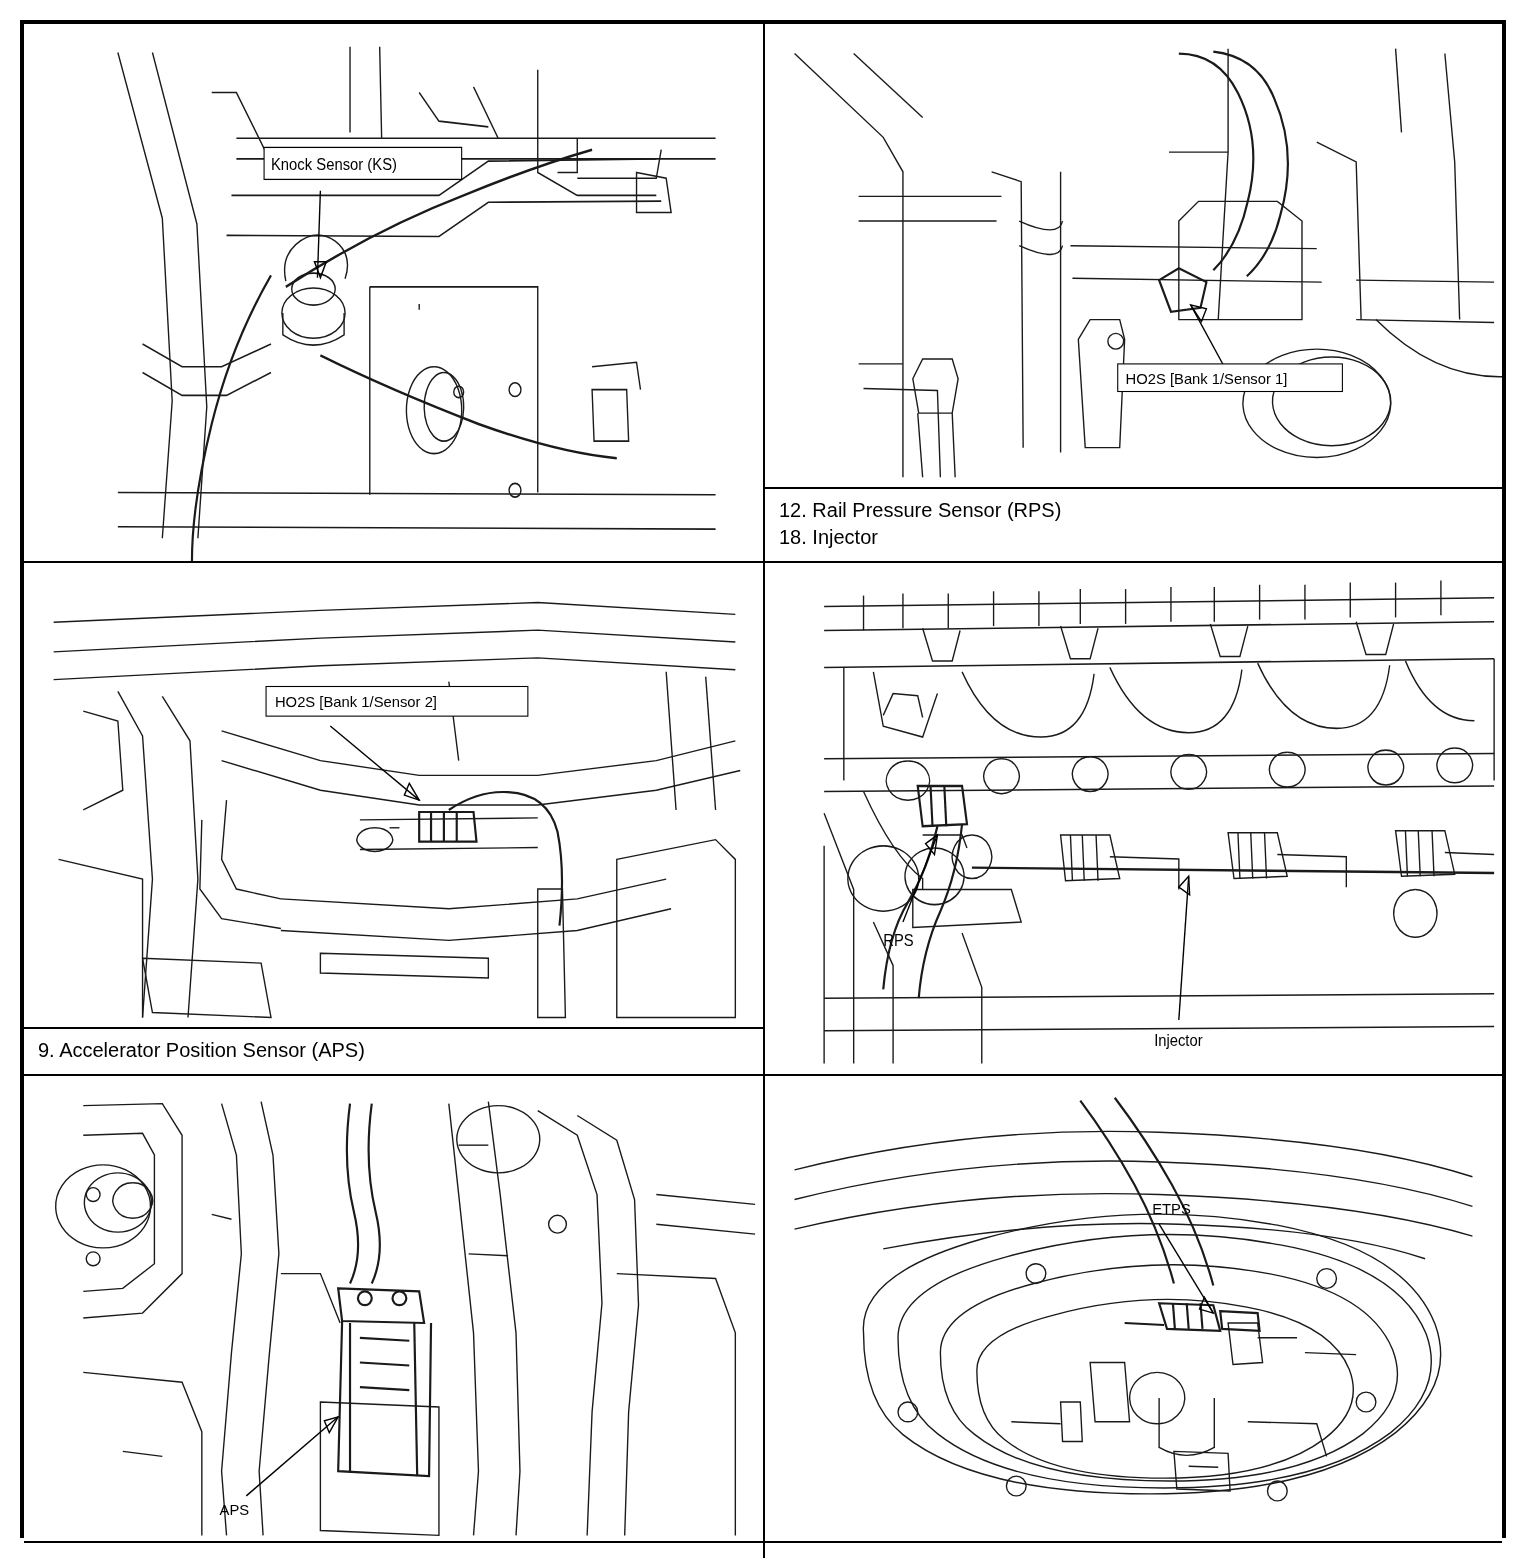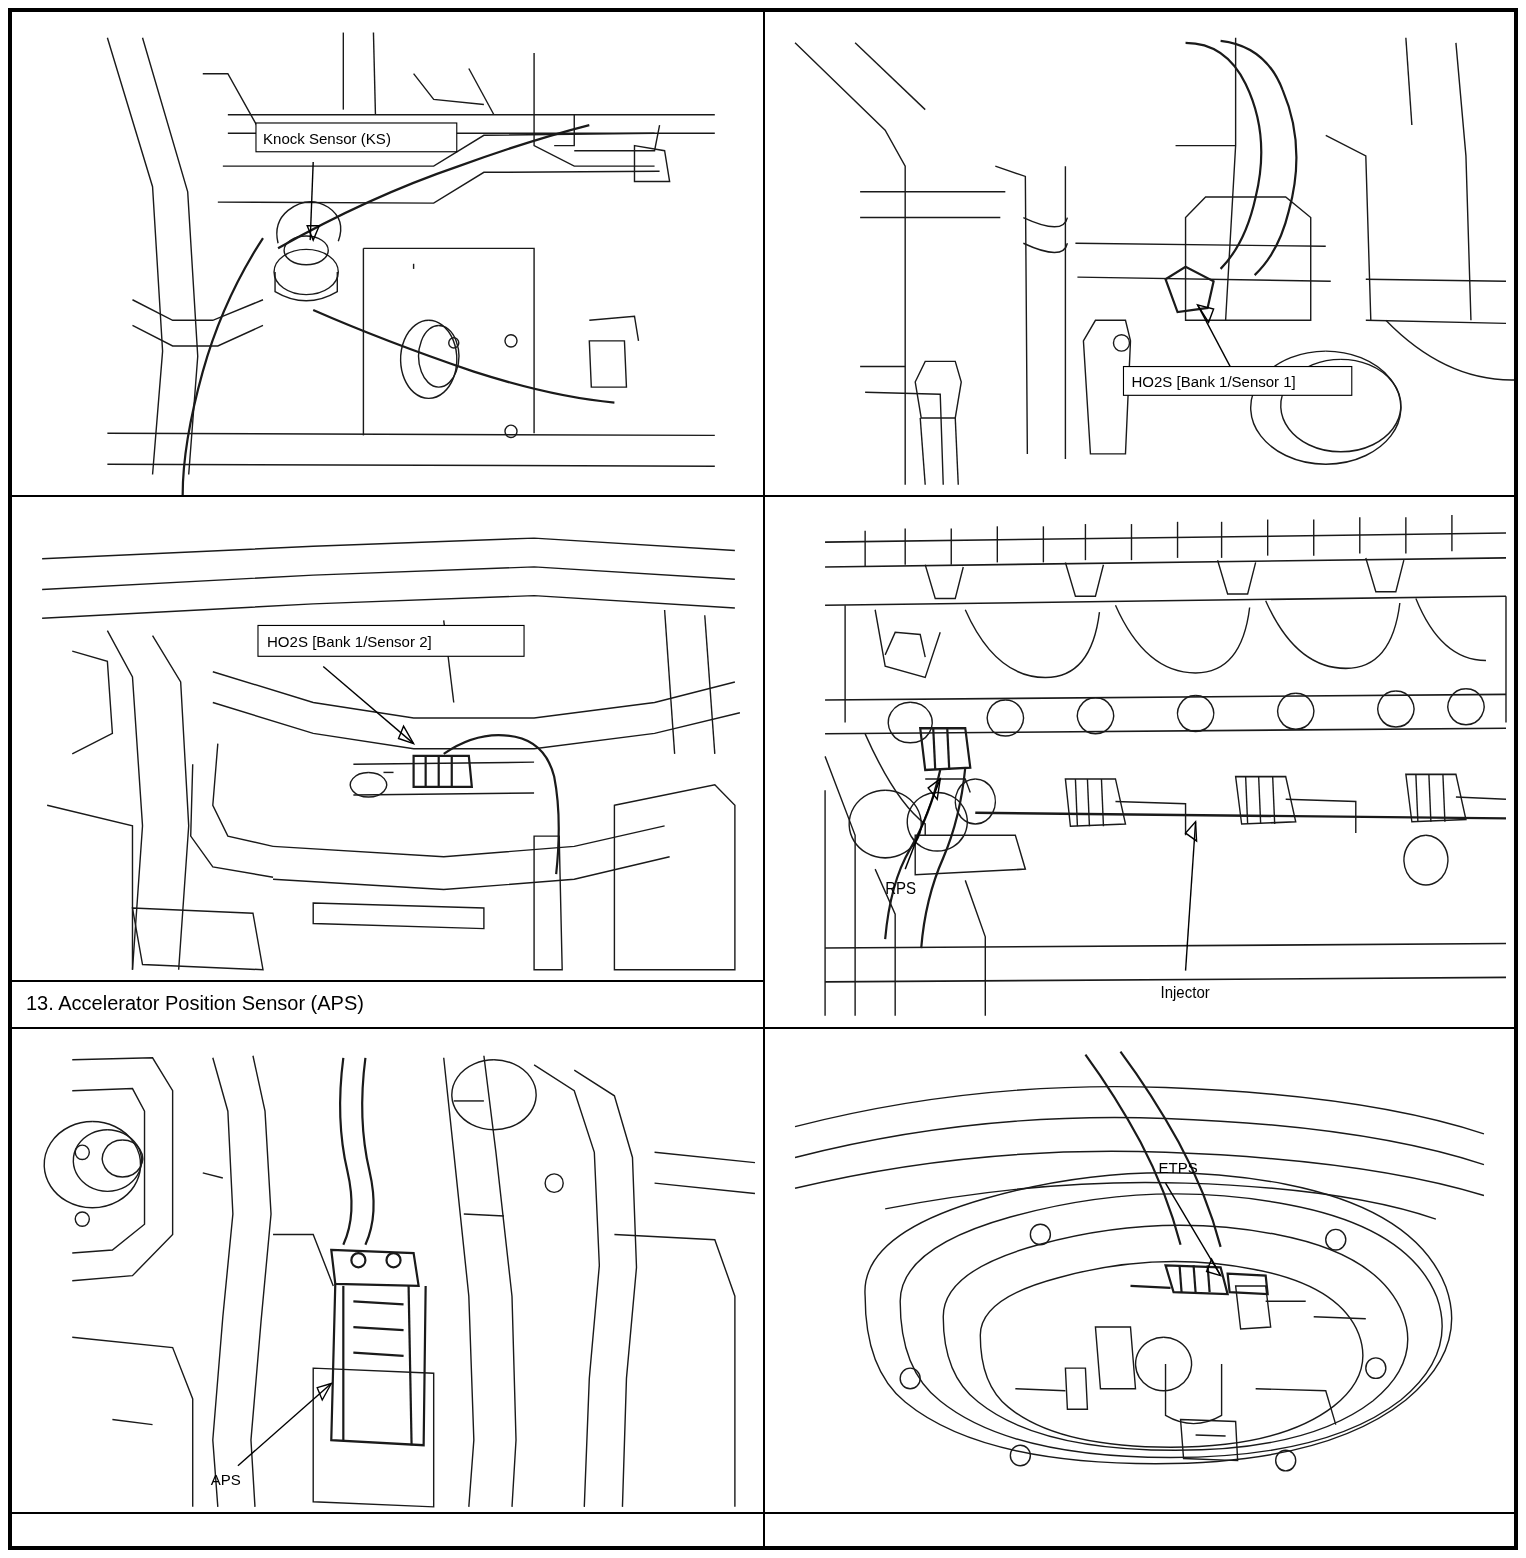--- a/index.html
+++ b/index.html
@@ -10,21 +10,21 @@
   body {
     font-family: "Liberation Sans", sans-serif;
     width: 1526px;
     height: 1558px;
     overflow: hidden;
   }
   .page {
     width: 1526px;
     height: 1558px;
     box-sizing: border-box;
-    padding: 8px;
+    padding: 20px;
     background: #ffffff;
   }
   .frame {
     width: 100%;
     height: 100%;
     box-sizing: border-box;
     border: 4px solid #000;
     display: flex;
     flex-direction: column;
   }
@@ -174,20 +174,24 @@
               <path d="M420 30 q40 0 60 40 q25 50 10 110 q-10 45 -35 70"></path>
               <path d="M455 28 q45 5 62 48 q24 55 6 118 q-10 40 -34 62"></path>
               <path d="M400 260 L420 248 L448 262 L442 288 L412 292 Z"></path>
             </g>
             <path class="leader" d="M432 285 L470 355"></path>
             <path class="leader" d="M432 285 l16 4 l-5 13 z" fill="#000"></path>
             <rect class="lblbox" x="358" y="345" width="228" height="28"></rect>
             <text class="lbl" x="366" y="365">HO2S [Bank 1/Sensor 1]</text>
           </svg>
         </div>
+        <div class="caption">
+          <span class="line">12. Rail Pressure Sensor (RPS)</span>
+          <span class="line">18. Injector</span>
+        </div>
       </div>
 
     </div>
 
     <div class="row">
 
       <div class="cellcol">
         <div class="figure">
           <svg viewBox="0 0 748 470" preserveAspectRatio="none" aria-hidden="true">
             <g class="ln">
@@ -223,21 +227,21 @@
               <path d="M425 252 L425 282"></path>
               <path d="M438 252 L438 282"></path>
             </g>
             <path class="leader" d="M310 165 L400 240"></path>
             <path class="leader" d="M400 240 l-15 -5 l5 -12 z" fill="#000"></path>
             <rect class="lblbox" x="245" y="125" width="265" height="30"></rect>
             <text class="lbl" x="254" y="146">HO2S [Bank 1/Sensor 2]</text>
           </svg>
         </div>
         <div class="caption">
-          <span class="line">13. Accelerator Position Sensor (APS)</span>
+          <span class="line">9. Accelerator Position Sensor (APS)</span>
         </div>
       </div>
 
       <div class="cellcol">
         <div class="figure">
           <svg viewBox="0 0 748 470" preserveAspectRatio="none" aria-hidden="true">
             <g class="ln">
               <path d="M60 40 L740 32"></path>
               <path d="M60 62 L740 54"></path>
               <path d="M60 96 L740 88"></path>

